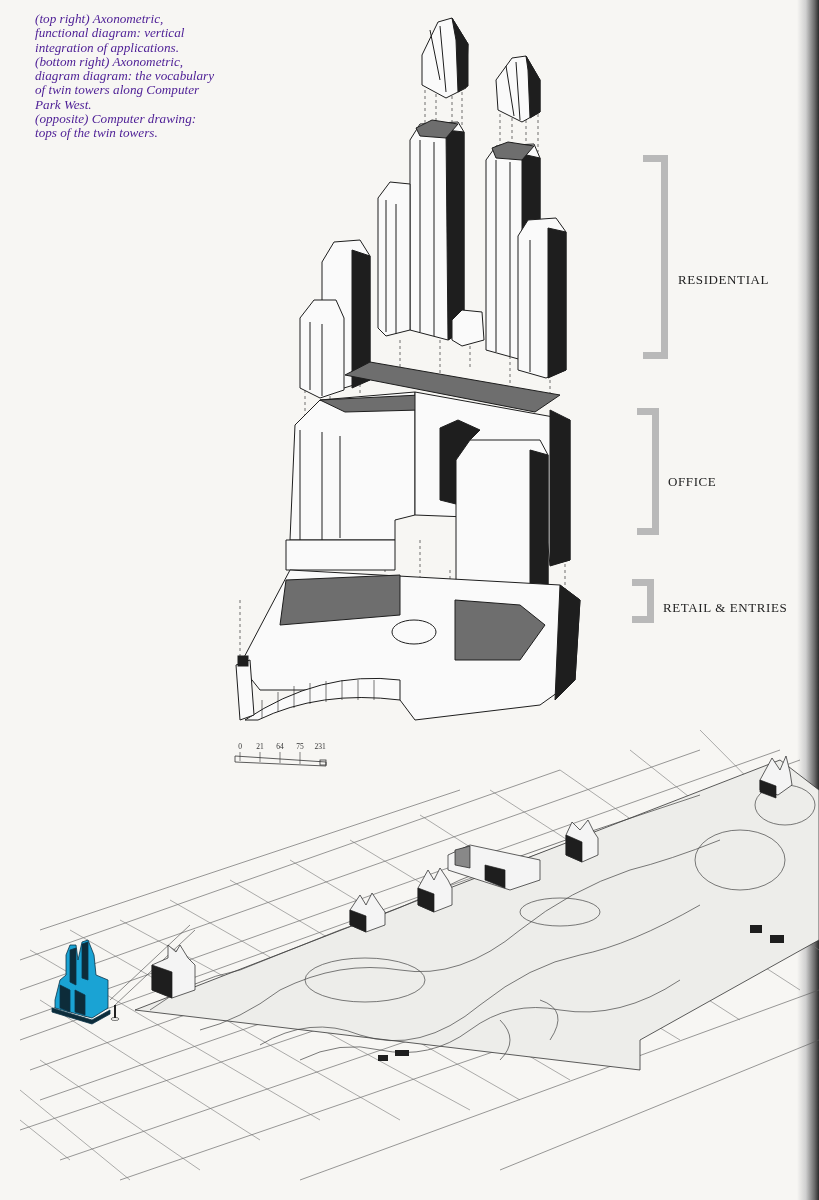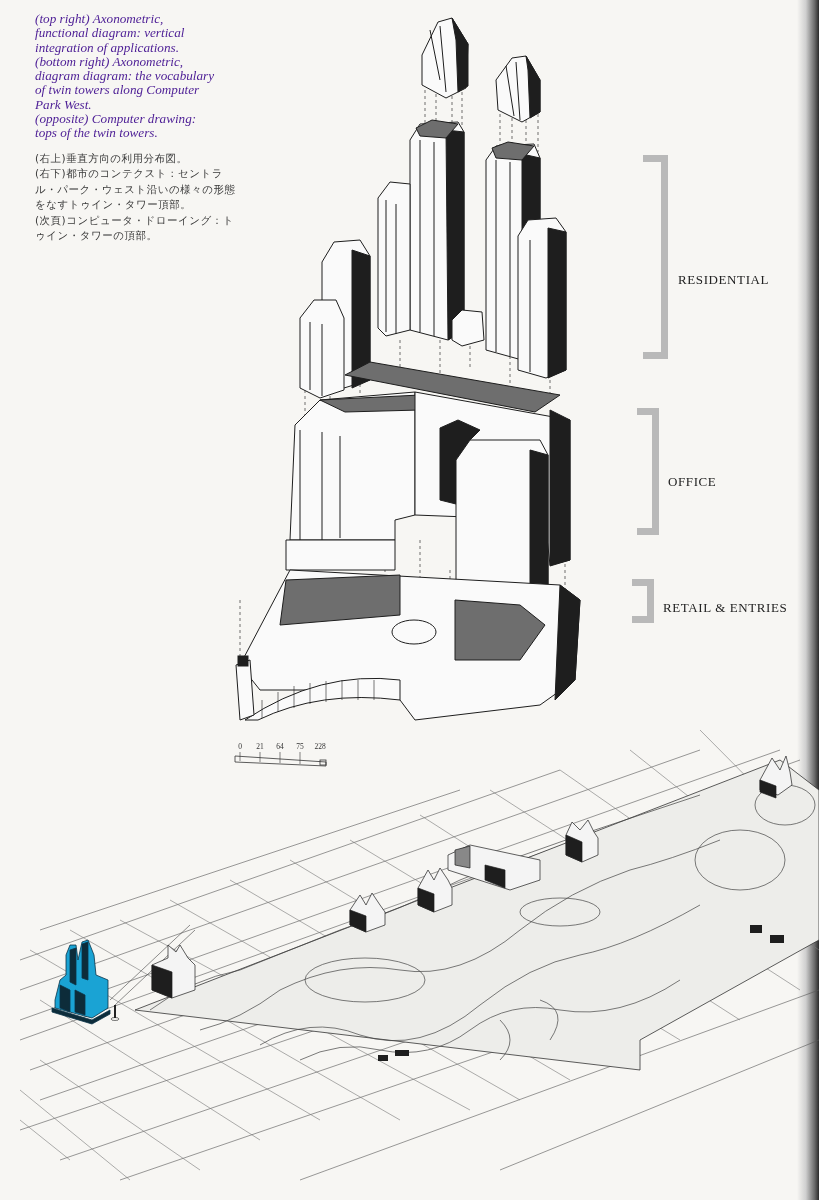--- a/index.html
+++ b/index.html
@@ -25,28 +25,20 @@
   <div class="caption-en">
     <div>(top right) Axonometric,</div>
     <div>functional diagram: vertical</div>
     <div>integration of applications.</div>
     <div>(bottom right) Axonometric,</div>
     <div>diagram diagram: the vocabulary</div>
     <div>of twin towers along Computer</div>
     <div>Park West.</div>
     <div>(opposite) Computer drawing:</div>
     <div>tops of the twin towers.</div>
-  </div>
-  <div class="caption-ja">
-    <div>(右上)垂直方向の利用分布図。</div>
-    <div>(右下)都市のコンテクスト：セントラ</div>
-    <div>ル・パーク・ウェスト沿いの様々の形態</div>
-    <div>をなすトゥイン・タワー頂部。</div>
-    <div>(次頁)コンピュータ・ドローイング：ト</div>
-    <div>ゥイン・タワーの頂部。</div>
   </div>
 </div>
 
 <div class="bracket" style="left:643px;top:155px;width:18px;height:190px;"></div>
 <div class="blabel" style="left:678px;top:272px;">RESIDENTIAL</div>
 
 <div class="bracket" style="left:637px;top:408px;width:15px;height:113px;"></div>
 <div class="blabel" style="left:668px;top:474px;">OFFICE</div>
 
 <div class="bracket" style="left:632px;top:579px;width:15px;height:30px;"></div>
@@ -174,21 +166,21 @@
       <rect x="238" y="656" width="10" height="10" fill="#1e1e1e"></rect>
     </g>
   </g>
 </svg>
 
 <div class="scale">
   <span class="scale-tick" style="left:8px">0</span>
   <span class="scale-tick" style="left:28px">21</span>
   <span class="scale-tick" style="left:48px">64</span>
   <span class="scale-tick" style="left:68px">75</span>
-  <span class="scale-tick" style="left:88px">228</span>
+  <span class="scale-tick" style="left:88px">231</span>
   <svg width="100" height="30" style="left:0;top:0">
     <polyline points="3,14 3,20 94,24 94,20" fill="none" stroke="#333" stroke-width="0.8"></polyline>
     <line x1="3" y1="14" x2="94" y2="20" stroke="#333" stroke-width="0.8"></line>
     <rect x="88" y="18" width="6" height="5" fill="none" stroke="#333" stroke-width="0.8"></rect>
     <line x1="8" y1="10" x2="8" y2="19" stroke="#333" stroke-width="0.6"></line>
       <line x1="28" y1="10" x2="28" y2="20" stroke="#333" stroke-width="0.6"></line>
       <line x1="48" y1="10" x2="48" y2="21" stroke="#333" stroke-width="0.6"></line>
       <line x1="68" y1="10" x2="68" y2="22" stroke="#333" stroke-width="0.6"></line>
   </svg>
 </div>

